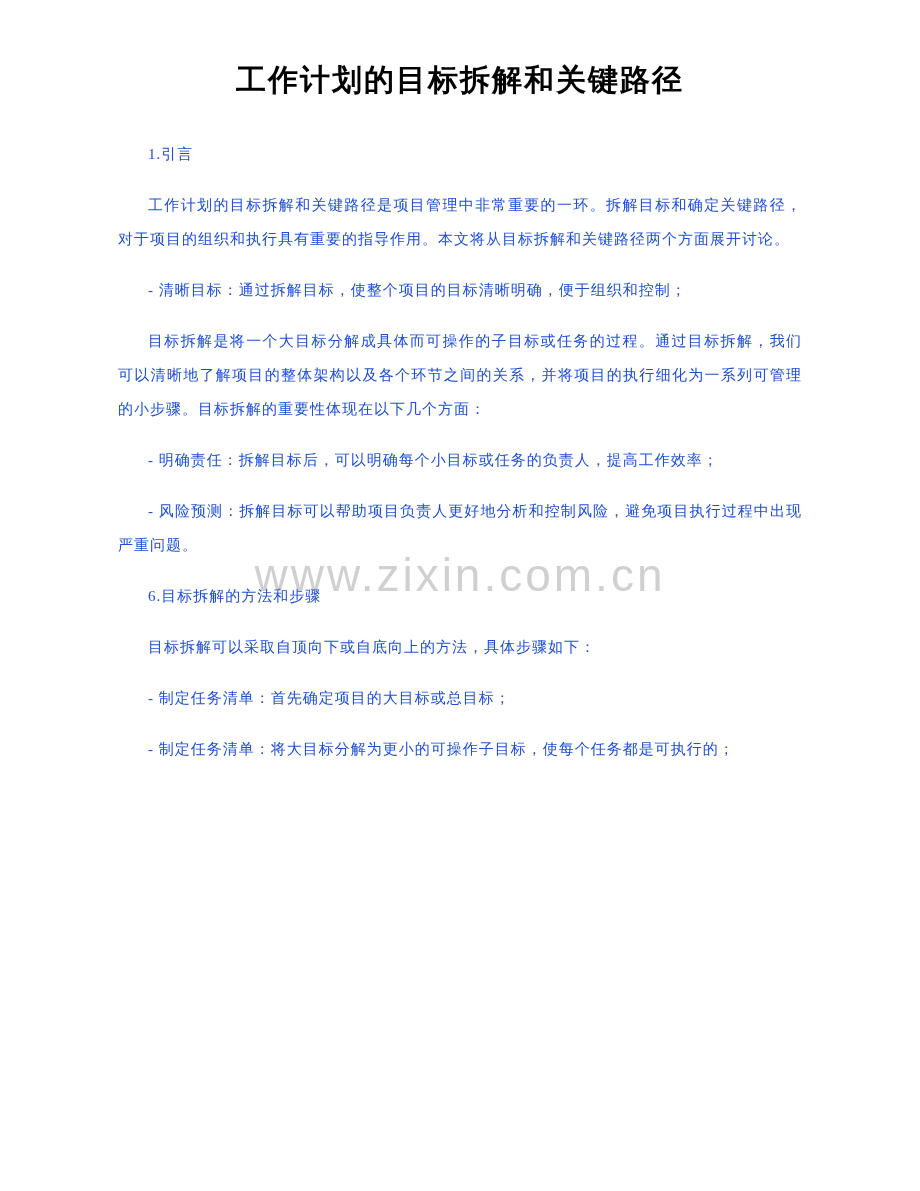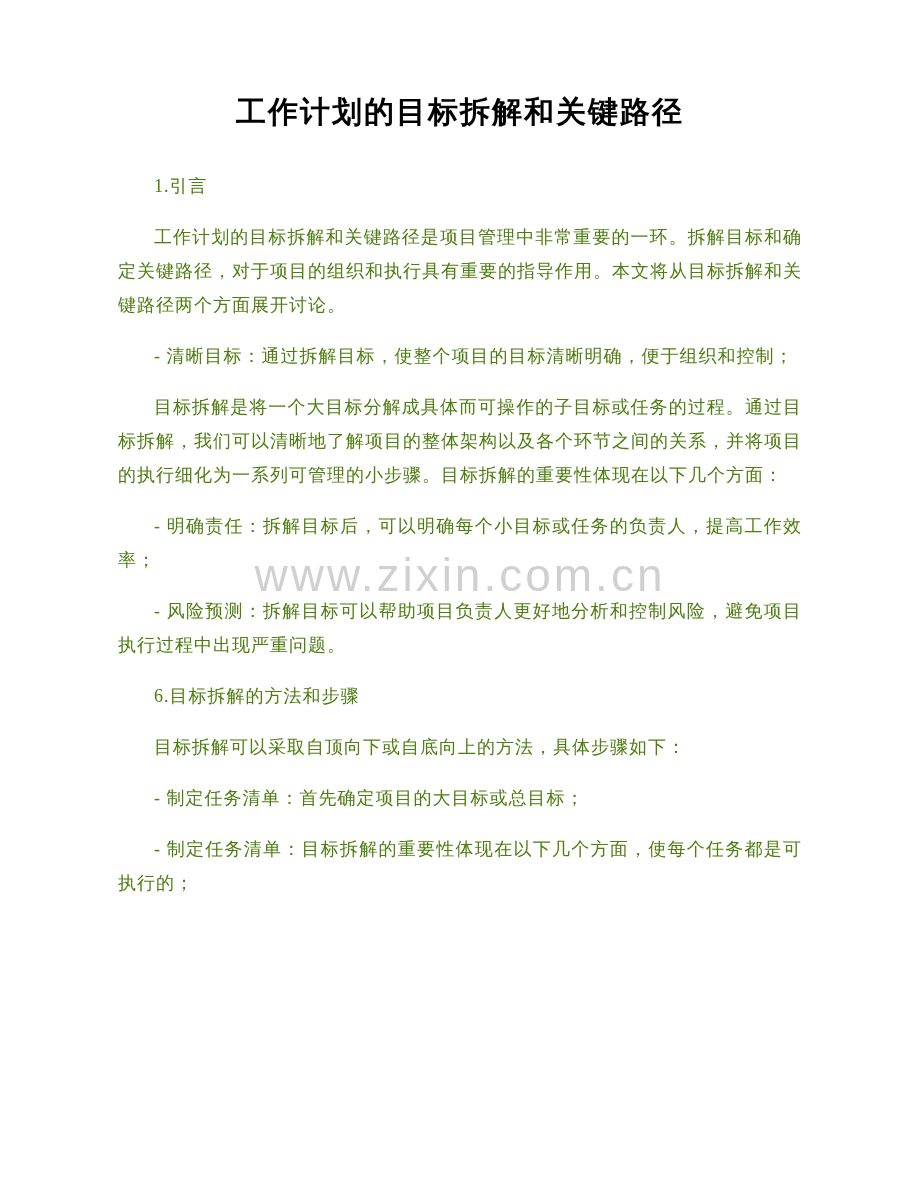--- a/index.html
+++ b/index.html
@@ -7,42 +7,42 @@
     padding: 0;
     background: #ffffff;
   }
   .page {
     position: relative;
     width: 920px;
     height: 1191px;
     margin: 0 auto;
     background: #ffffff;
     box-sizing: border-box;
-    padding: 92px 118px 60px 118px;
+    padding: 60px 118px 60px 118px;
     overflow: hidden;
     font-family: "Liberation Serif", "DejaVu Serif", serif;
     color: #000000;
   }
   .doc-title {
     margin: 0 0 36px 0;
     text-align: center;
     font-family: "Liberation Sans", "DejaVu Sans", sans-serif;
     font-weight: 700;
     font-size: 30px;
     letter-spacing: 2px;
     color: #000000;
   }
   .para {
     margin: 0 0 17px 0;
-    font-size: 18px;
+    font-size: 15px;
     line-height: 34px;
     text-indent: 2em;
     text-align: justify;
     letter-spacing: 1px;
-    color: #4d7c0f;
+    color: #1d4ed8;
   }
   .watermark {
     position: absolute;
     top: 548px;
     left: 50%;
     transform: translateX(-50%);
     font-family: "Liberation Sans", "DejaVu Sans", sans-serif;
     font-size: 46px;
     letter-spacing: 3px;
     color: rgba(150, 150, 150, 0.45);
@@ -59,16 +59,16 @@
 
   <p class="para">1.引言</p>
   <p class="para">工作计划的目标拆解和关键路径是项目管理中非常重要的一环。拆解目标和确定关键路径，对于项目的组织和执行具有重要的指导作用。本文将从目标拆解和关键路径两个方面展开讨论。</p>
   <p class="para">- 清晰目标：通过拆解目标，使整个项目的目标清晰明确，便于组织和控制；</p>
   <p class="para">目标拆解是将一个大目标分解成具体而可操作的子目标或任务的过程。通过目标拆解，我们可以清晰地了解项目的整体架构以及各个环节之间的关系，并将项目的执行细化为一系列可管理的小步骤。目标拆解的重要性体现在以下几个方面：</p>
   <p class="para">- 明确责任：拆解目标后，可以明确每个小目标或任务的负责人，提高工作效率；</p>
   <p class="para">- 风险预测：拆解目标可以帮助项目负责人更好地分析和控制风险，避免项目执行过程中出现严重问题。</p>
   <p class="para">6.目标拆解的方法和步骤</p>
   <p class="para">目标拆解可以采取自顶向下或自底向上的方法，具体步骤如下：</p>
   <p class="para">- 制定任务清单：首先确定项目的大目标或总目标；</p>
-  <p class="para">- 制定任务清单：目标拆解的重要性体现在以下几个方面，使每个任务都是可执行的；</p>
+  <p class="para">- 制定任务清单：将大目标分解为更小的可操作子目标，使每个任务都是可执行的；</p>
 
   <div class="watermark">www.zixin.com.cn</div>
 </div>
 
 </body></html>

